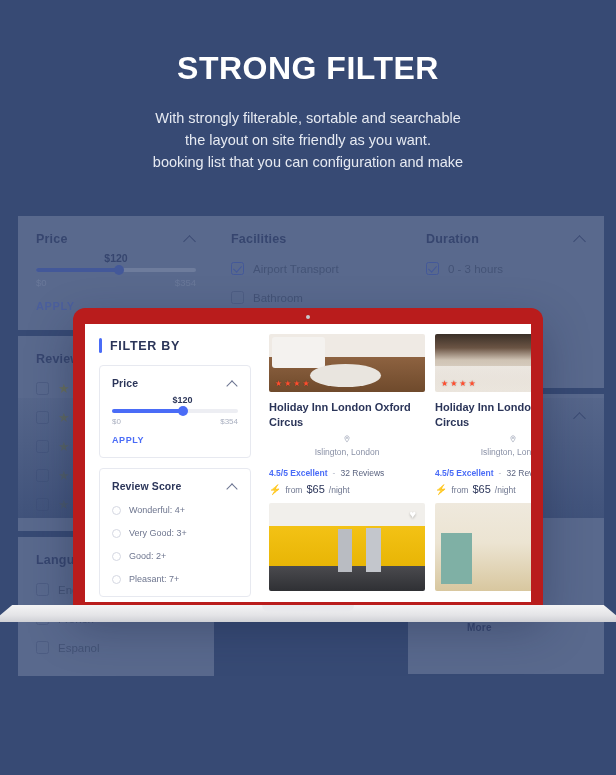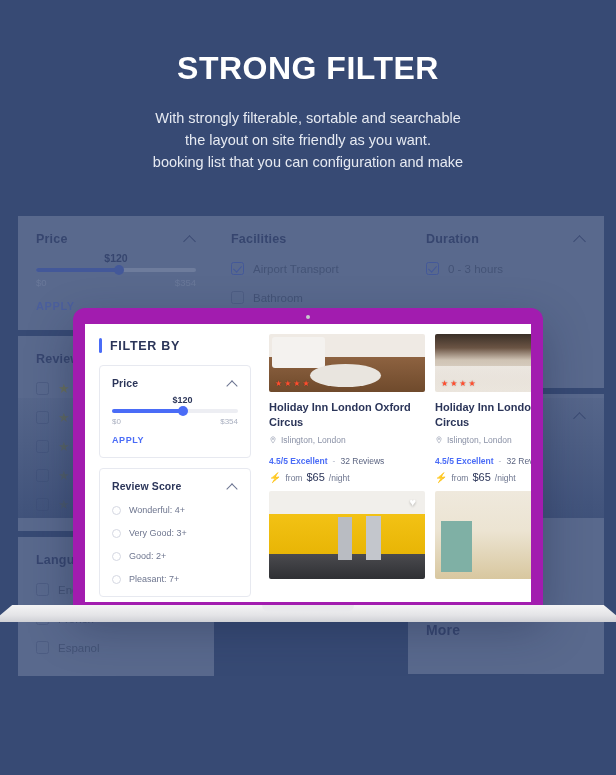--- a/index.html
+++ b/index.html
@@ -68,35 +68,35 @@
   .bg-box.on { border-color: #4c62b4; }
   .bg-box.on::after {
     content: ""; position: absolute; left: 2.6px; top: .6px;
     width: 4px; height: 7px;
     border-right: 1.6px solid #4c62b4; border-bottom: 1.6px solid #4c62b4;
     transform: rotate(42deg);
   }
   .bg-opt-label { font-size: 11.5px; color: #4c5977; white-space: nowrap; }
   .bg-stars { display: flex; gap: 2px; }
   .bg-star { color: #8b8a4e; font-size: 13px; line-height: 13px; }
-  .bg-more { font-size: 14px; color: #36436b; font-weight: 600; }
+  .bg-more { font-size: 10px; color: #36436b; font-weight: 600; margin-left: 41px; }
 
   
   .veil { position: absolute; inset: 0; background: rgba(55,74,116,.42); pointer-events: none; }
   .veil-bottom {
     position: absolute; left: 0; top: 398px; width: 616px; height: 120px;
     background: linear-gradient(to bottom, rgba(55,74,116,.10), rgba(55,74,116,.72));
     pointer-events: none;
   }
 
   
   .laptop { position: absolute; left: 0; top: 300px; width: 616px; height: 330px; }
   .lid {
     position: absolute; left: 73px; top: 8px; width: 470px; height: 300px;
-    background: #a21caf;
+    background: #b91c1c;
     border-radius: 12px 12px 3px 3px;
     box-shadow: 0 18px 45px rgba(20,30,60,.35);
   }
   .webcam {
     position: absolute; left: 50%; top: 7px; transform: translateX(-50%);
     width: 4px; height: 4px; border-radius: 50%; background: #c8c9cd;
   }
   .screen {
     position: absolute; left: 12px; top: 16px; right: 12px; bottom: 6px;
     background: #ffffff; overflow: hidden;
@@ -153,21 +153,21 @@
 
   .panel-right { flex: 1; background: #fff; padding: 10px 0 0 6px; overflow: hidden; }
   .cards-grid { display: flex; gap: 10px; }
   .hcard { width: 156px; flex: none; }
   .himg { position: relative; width: 156px; height: 58px; border-radius: 2px; overflow: hidden; }
   .himg .scene { position: absolute; inset: 0; }
   .hstars { position: absolute; left: 6px; bottom: 4px; display: flex; gap: 2px; }
   .hstar { color: #ff4d2e; font-size: 8px; line-height: 8px; text-shadow: 0 0 2px rgba(0,0,0,.25); }
   .heart { position: absolute; right: 9px; top: 6px; color: #fff; font-size: 11px; line-height: 11px; filter: drop-shadow(0 1px 1px rgba(0,0,0,.25)); }
   .htitle { margin-top: 8px; font-size: 11px; font-weight: 700; color: #2b3559; line-height: 15px; }
-  .hloc { display: flex; align-items: center; gap: 4px; margin-top: 5px; font-size: 8.5px; color: #8a91a6; }
+  .hloc { display: flex; align-items: center; gap: 4px; margin-top: 5px; font-size: 8.5px; color: #8a91a6; flex-direction: column; }
   .pin { width: 8px; height: 8px; flex: none; }
   .hmeta { margin-top: 11px; display: flex; align-items: flex-end; gap: 5px; font-size: 8.5px; }
   .hscore { color: #4a6cf7; font-weight: 700; }
   .hdot { color: #b7bccb; }
   .hrev { color: #5b6480; }
   .hprice { margin-top: 5px; display: flex; align-items: baseline; gap: 4px; font-size: 8.5px; color: #6e768f; }
   .bolt { color: #8a91a6; font-size: 10px; line-height: 10px; }
   .price-amt { font-size: 11px; font-weight: 400; color: #2b3559; }
 
   

